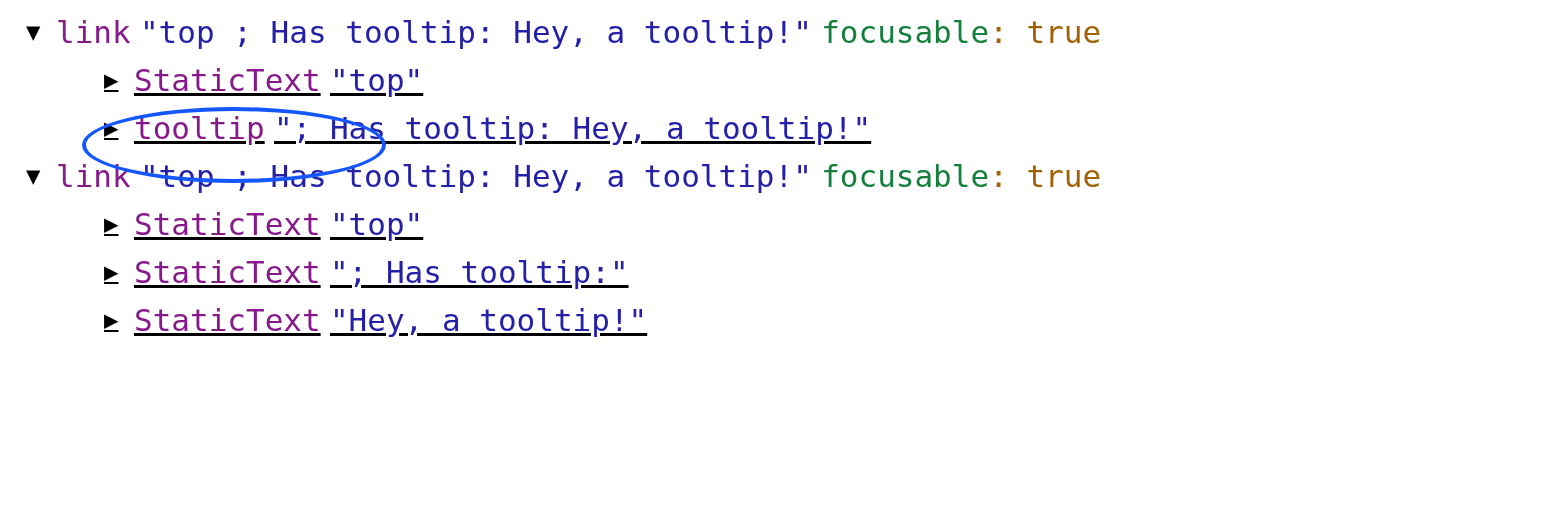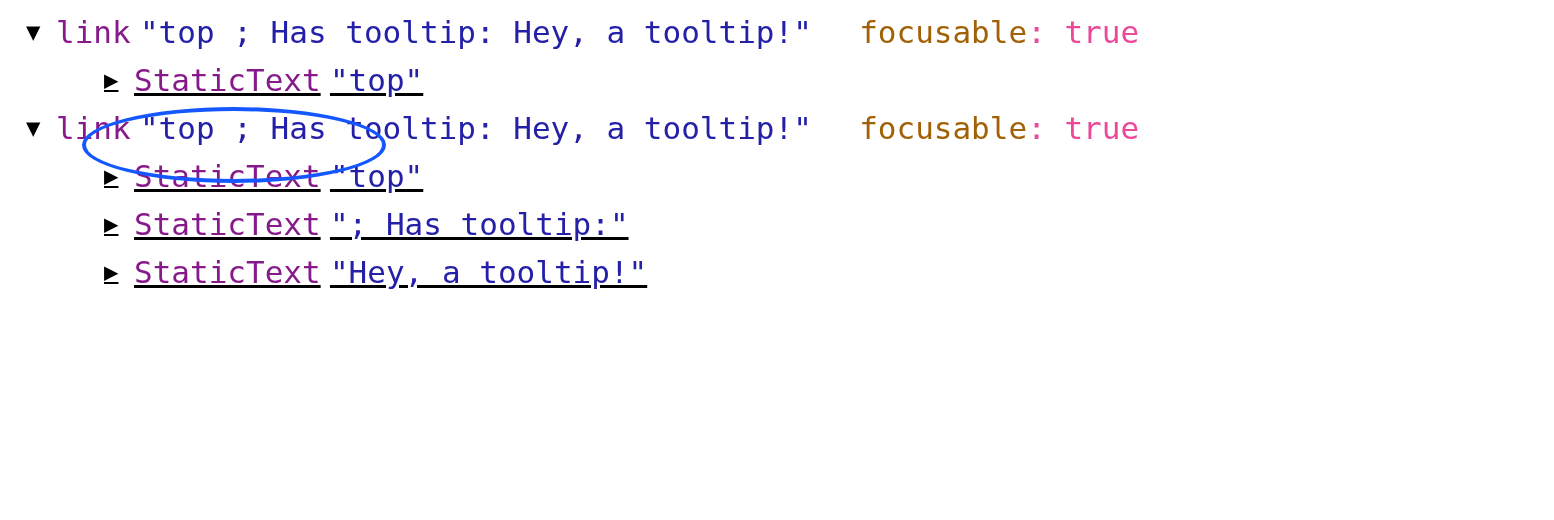--- a/index.html
+++ b/index.html
@@ -45,25 +45,24 @@
     .triangle.right::before {
       content: "▶";
     }
     .role {
       color: #871a8a;
     }
     .name {
       color: #2420a8;
     }
     .attr-key {
-      color: #a16207;
-      margin-left: 38px;
+      color: #15803d;
     }
     .attr-val {
-      color: #ec4899;
+      color: #a16207;
     }
     .sep {
       display: inline-block;
       width: 0.3em;
     }
     .annotation-ellipse {
       position: absolute;
       border: 4px solid #1557ff;
       border-radius: 50%;
       pointer-events: none;
@@ -88,20 +87,26 @@
     <span class="attr-val">: true</span>
   </div>
 
   <div class="row indent-1">
     <span class="triangle right"></span>
     <span class="role">StaticText</span>
     <span class="sep"></span>
     <span class="name">"top"</span>
   </div>
 
+  <div class="row indent-1">
+    <span class="triangle right"></span>
+    <span class="role">tooltip</span>
+    <span class="sep"></span>
+    <span class="name">"; Has tooltip: Hey, a tooltip!"</span>
+  </div>
 
   <div class="row indent-0">
     <span class="triangle down"></span>
     <span class="role">link</span>
     <span class="sep"></span>
     <span class="name">"top ; Has tooltip: Hey, a tooltip!"</span>
     <span class="sep"></span>
     <span class="attr-key">focusable</span>
     <span class="attr-val">: true</span>
   </div>

